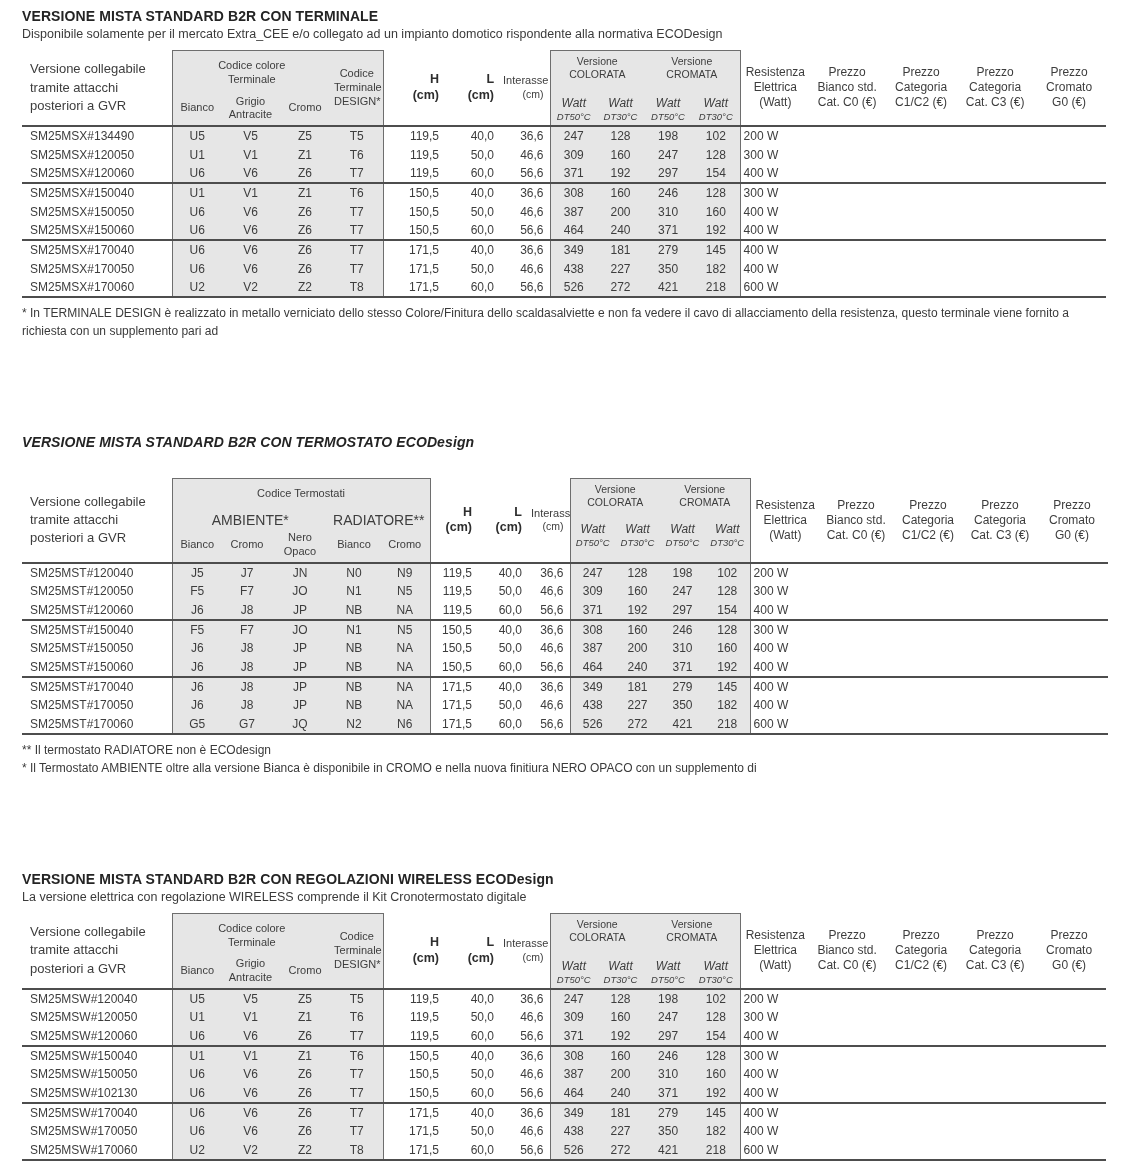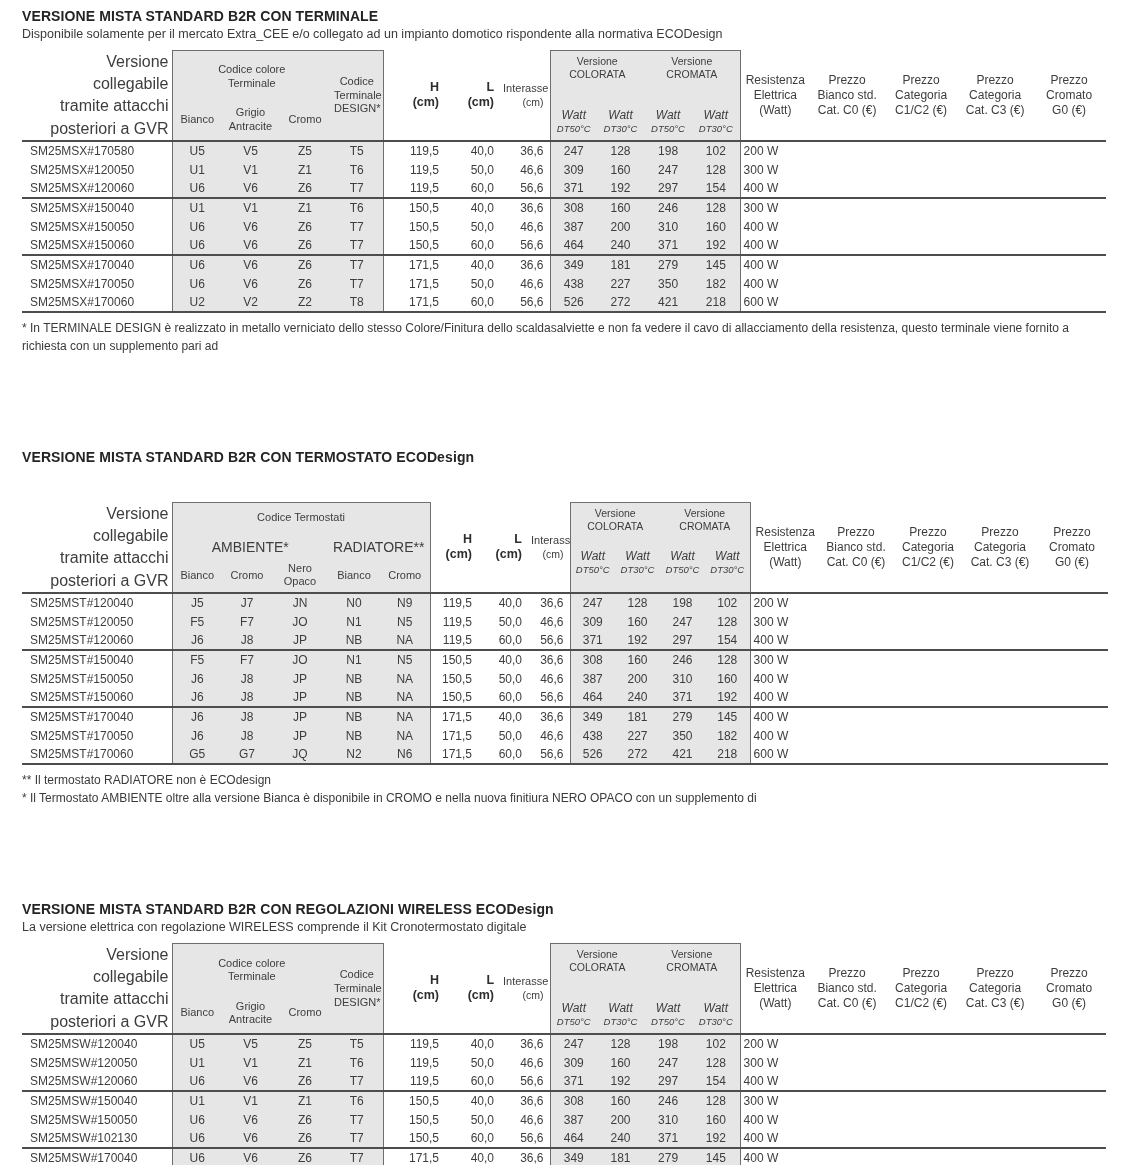--- a/index.html
+++ b/index.html
@@ -15,21 +15,21 @@
   section { margin: 0; }
   .sec-gap { margin-top: 94px; }
 
   .section-title {
     font-size: 14px; font-weight: bold; color: #242424;
     margin: 0 0 3px 0; letter-spacing: 0.1px;
   }
   .section-subtitle {
     font-size: 12.5px; color: #3a3a3a; margin: 0 0 9px 0;
   }
-  .title-mb-lg { margin-bottom: 37px; }
+  .title-mb-lg { margin-bottom: 28px; font-style: italic; }
 
   table {
     border-collapse: collapse; table-layout: fixed;
     width: 1084px;
   }
   th, td { padding: 0 3px; font-weight: normal; overflow: hidden; }
 
   
   .gray { background: #e6e6e6; }
   .bl { border-left: 1px solid #6e6e6e; }
@@ -41,21 +41,21 @@
   tr.group-end td { border-bottom: 2px solid #4d4d4d; }
 
   
   thead th { vertical-align: middle; white-space: pre-line; line-height: 1.25; }
   .r1-terminale th { height: 44px; }
   .r2-terminale th { height: 28px; }
   .r1-termostato th { height: 26px; }
   .r2-termostato th { height: 22px; }
   .r3-termostato th { height: 26px; }
 
-  .h-model { text-align: right; font-size: 16px; padding-left: 8px; line-height: 1.4; }
+  .h-model { text-align: left; font-size: 13px; padding-left: 8px; line-height: 1.4; }
   .h-group { text-align: center; font-size: 11px; }
   .h-sub   { text-align: center; font-size: 11px; padding-bottom: 3px; }
   .h-vers  { text-align: center; font-size: 10.5px; vertical-align: top; padding-top: 4px; }
   .h-amb   { text-align: center; font-size: 14px; }
   .h-center{ text-align: center; font-size: 12px; }
   .h-price { text-align: center; font-size: 12px; }
 
   .l1, .l2 { display: block; }
   .h-dim { text-align: right; padding-right: 6px; }
   .h-dim-bold .l1, .h-dim-bold .l2 { font-weight: bold; font-size: 12.5px; color: #2e2e2e; }
@@ -146,21 +146,21 @@
 Antracite</th>
               <th class="gray h-sub">Cromo</th>
               <th class="gray h-watt bl"><span class="l1">Watt</span><span class="l2">DT50°C</span></th>
               <th class="gray h-watt"><span class="l1">Watt</span><span class="l2">DT30°C</span></th>
               <th class="gray h-watt"><span class="l1">Watt</span><span class="l2">DT50°C</span></th>
               <th class="gray h-watt br"><span class="l1">Watt</span><span class="l2">DT30°C</span></th>
             </tr>
           </thead>
           <tbody>
             <tr>
-              <td class="model">SM25MSX#170580</td>
+              <td class="model">SM25MSX#134490</td>
               <td class="code gray bl">U5</td>
               <td class="code gray">V5</td>
               <td class="code gray">Z5</td>
               <td class="code gray br">T5</td>
               <td class="dim">119,5</td>
               <td class="dim">40,0</td>
               <td class="dim">36,6</td>
               <td class="watt gray bl">247</td>
               <td class="watt gray">128</td>
               <td class="watt gray">198</td>

